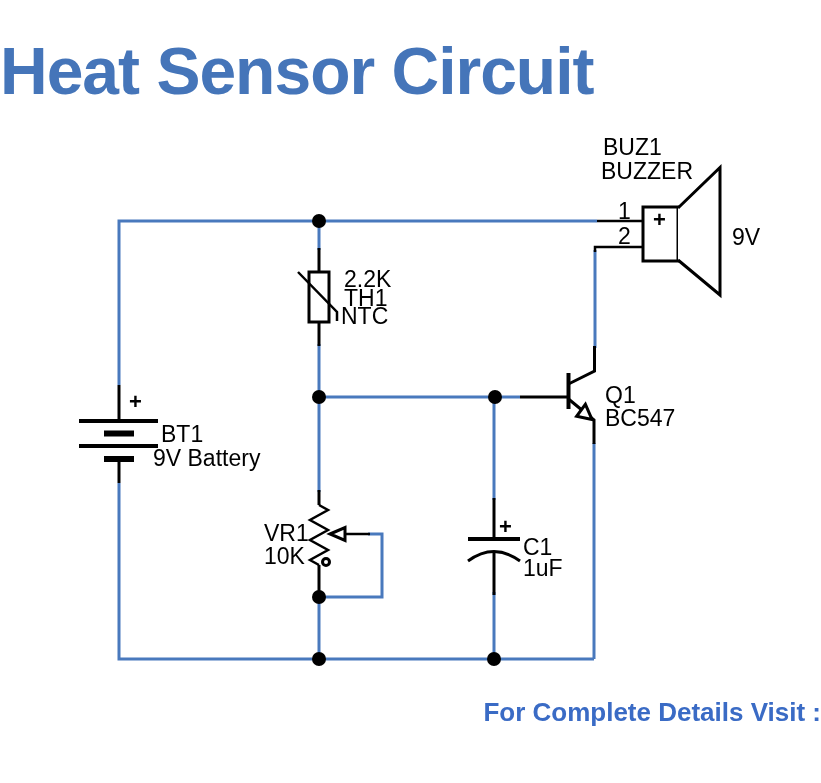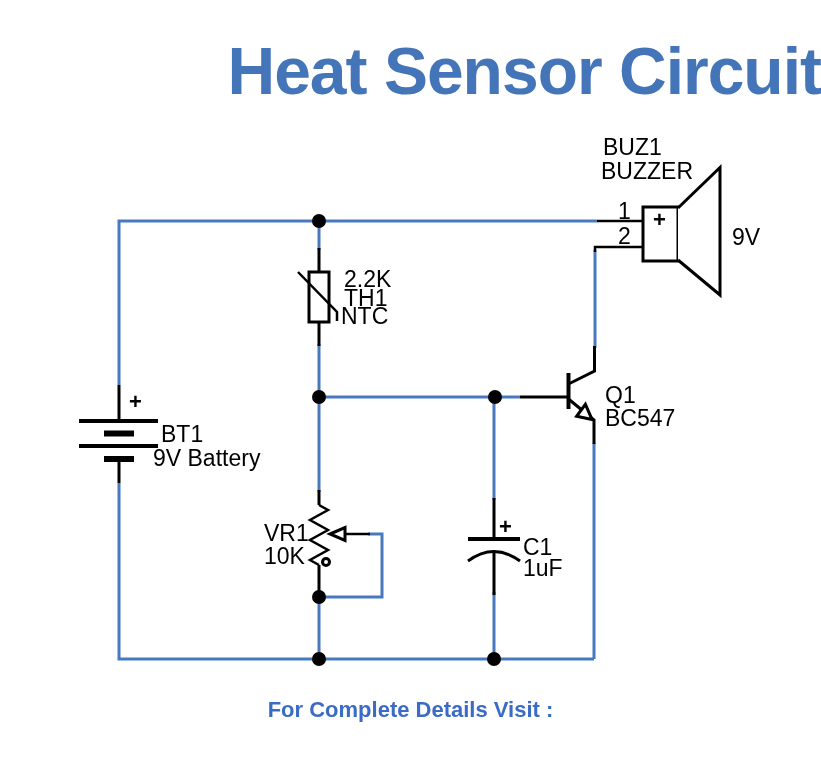--- a/index.html
+++ b/index.html
@@ -1,35 +1,35 @@
 <!DOCTYPE html>
 <html style="--color-title: #4575b9; --color-wire: #4979bd; --color-component: #000000; --color-footer_link: #3a6bc5; --color-footer_site: #757575;"><head>
 <meta charset="utf-8">
 <style>
   html,body{margin:0;padding:0;background:#fff;}
   body{width:821px;height:783px;position:relative;overflow:hidden;
        font-family:"Liberation Sans",sans-serif;}
   .stage{position:absolute;inset:0;width:821px;height:783px;}
-  .page-title{position:absolute;top:38px;left:0;right:0;text-align:right;
+  .page-title{position:absolute;top:38px;left:0;right:0;text-align:left;
       font-size:66px;font-weight:bold;letter-spacing:-1px;
       color:var(--color-title,#4575b9);white-space:nowrap;line-height:1;}
   svg.circuit{position:absolute;left:0;top:0;}
   .wire{stroke:var(--color-wire,#4979bd);stroke-width:3;fill:none;}
   .blk{stroke:var(--color-component,#000);fill:none;stroke-width:3;}
   .blk.w25{stroke-width:2.5;}
   .blk.w4{stroke-width:4;}
   .blk.w6{stroke-width:6;}
   .whitefill{fill:#ffffff;}
   .dot{fill:var(--color-component,#000);stroke:none;}
   text.lbl{font-family:"Liberation Sans",sans-serif;font-size:23px;
       fill:var(--color-component,#000);}
   text.plus{font-family:"Liberation Sans",sans-serif;font-size:22px;
       font-weight:bold;fill:var(--color-component,#000);}
-  .footer-line1{position:absolute;top:699px;left:0;right:0;text-align:center;
-      font-size:22px;font-weight:bold;line-height:1;
+  .footer-line1{position:absolute;top:699px;left:0;right:0;text-align:right;
+      font-size:26px;font-weight:bold;line-height:1;
       color:var(--color-footer_link,#3a6bc5);}
   .footer-line2{position:absolute;top:722px;left:0;right:0;text-align:center;
       font-size:31px;font-weight:bold;line-height:1;
       color:var(--color-footer_site,#757575);}
 </style>
 </head>
 <body>
 
 <div class="stage">
 

